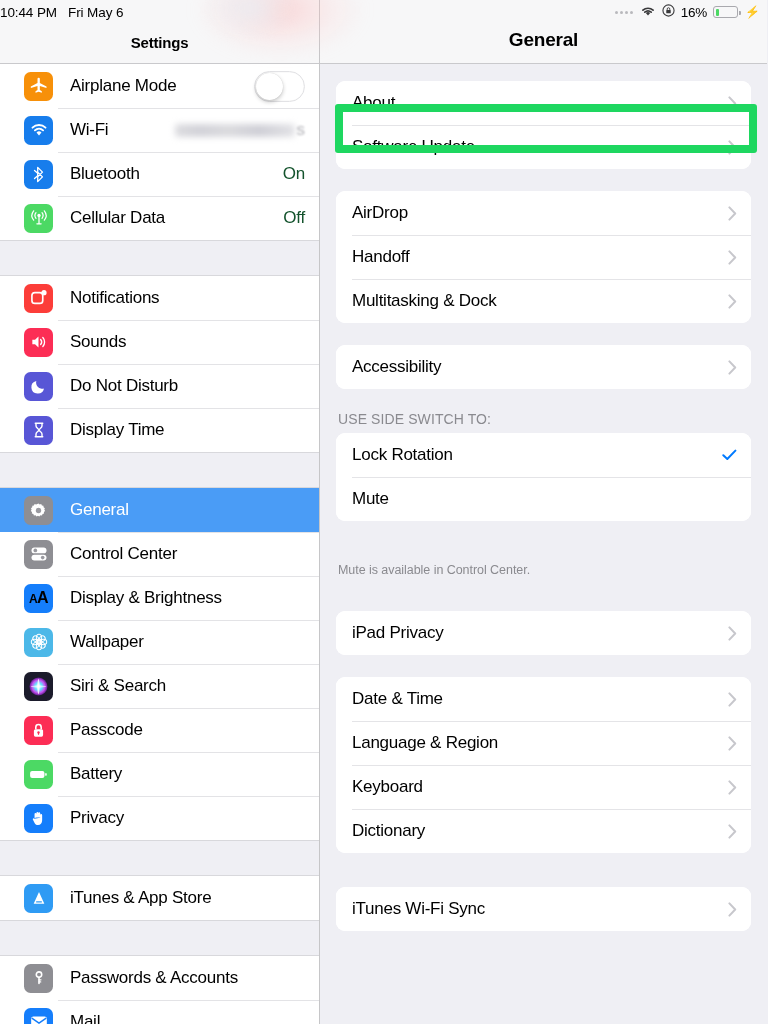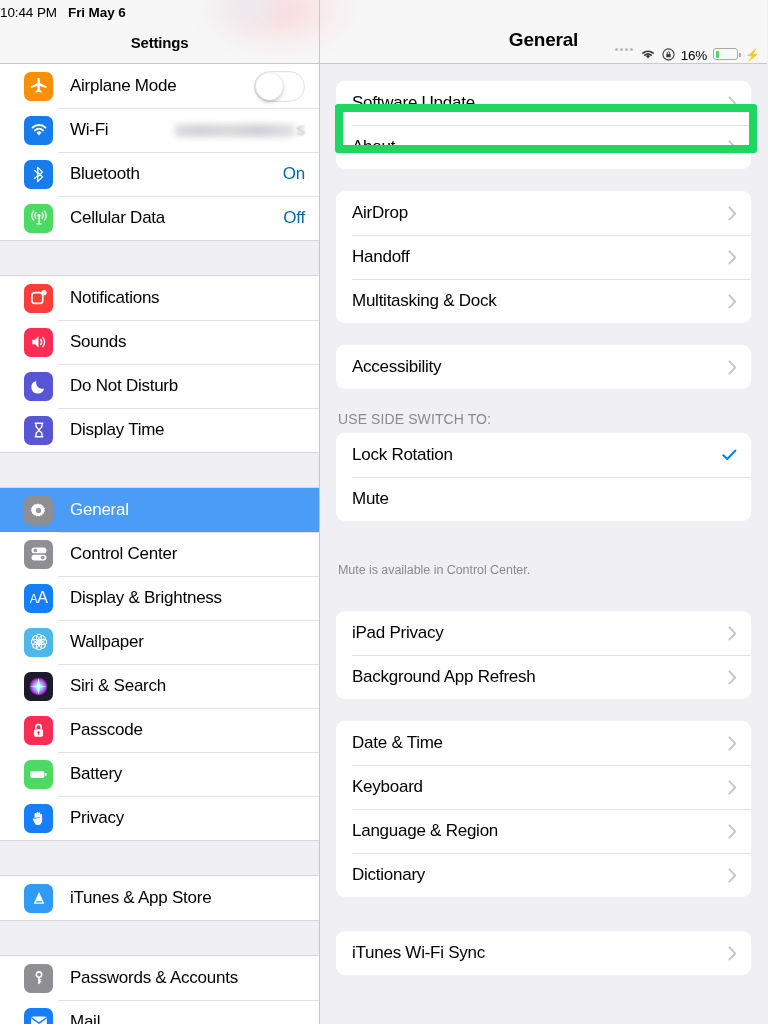--- a/index.html
+++ b/index.html
@@ -14,24 +14,24 @@
 
   
   .statusbar {
     position: absolute; top: 0; left: 0; width: 768px; height: 24px;
     display: flex; align-items: center;
     font-size: 13.5px; color: #000; z-index: 50;
     pointer-events: none;
   }
   .sb-left { display: flex; align-items: center; gap: 11px; }
   .sb-time { font-weight: 400; letter-spacing: -0.1px; }
-  .sb-date { font-weight: 700; letter-spacing: -0.1px; }
+  .sb-date { font-weight: 400; letter-spacing: -0.1px; }
   .sb-right {
     position: absolute; right: 8px; top: 0; height: 24px;
-    display: flex; align-items: flex-start; gap: 6px; margin-top: 48px;
+    display: flex; align-items: center; gap: 6px;
   }
   .sb-dots { display: flex; gap: 2px; align-items: flex-end; margin-right: 1px; }
   .sb-dots i { display: block; width: 3px; height: 3px; background: #b9b9bd; border-radius: 50%; }
   .sb-batt-pct { font-size: 13.5px; letter-spacing: -0.2px; }
   .batt {
     position: relative; width: 25px; height: 12px;
     border: 1px solid #a9a9ae; border-radius: 3px; padding: 1.5px;
   }
   .batt::after {
     content: ""; position: absolute; right: -3.5px; top: 3.5px;
@@ -83,21 +83,21 @@
     width: 29px; height: 29px; border-radius: 6.5px; flex: 0 0 auto;
     display: flex; align-items: center; justify-content: center;
     color: #fff; position: relative; overflow: hidden;
   }
   .ic svg { display: block; }
   .row-label {
     margin-left: 17px; font-size: 17px; color: #000; letter-spacing: -0.25px;
     white-space: nowrap;
   }
   .row-value {
-    margin-left: auto; font-size: 17px; color: #0369a1; letter-spacing: -0.2px;
+    margin-left: auto; font-size: 17px; color: #14532d; letter-spacing: -0.2px;
   }
   .blurwrap { margin-left: auto; position: relative; height: 22px; display: flex; align-items: center; }
   .blurwrap .blurbar {
     width: 120px; height: 13px; border-radius: 3px;
     background: linear-gradient(90deg,#dcdce0 0%, #d2d2d8 20%, #dadade 45%, #cfcfd6 70%, #e2e2e6 100%);
     filter: blur(3.2px);
   }
   .blurwrap .tail { font-size: 17px; color: #b6b6bb; margin-left: 2px; filter: blur(0.8px); }
 
   .toggle {
@@ -263,21 +263,21 @@
               <rect x="3" y="4.2" width="18" height="7" rx="3.5" fill="#fff"></rect>
               <circle cx="7.6" cy="7.7" r="2.2" fill="#9a9aa0"></circle>
               <rect x="3" y="12.8" width="18" height="7" rx="3.5" fill="#fff"></rect>
               <circle cx="16.4" cy="16.3" r="2.2" fill="#9a9aa0"></circle>
             </svg>
           </span>
           <span class="row-label">Control Center</span>
         </div>
         <div class="row">
           <span class="ic" style="background:#157efb">
-            <span style="font-size:12px;font-weight:normal;color:#ffffff;letter-spacing:-0.5px;line-height:1;">A<span style="font-size:16px;">A</span></span>
+            <span style="font-size:12px;font-weight:bold;color:#000000;letter-spacing:-0.5px;line-height:1;">A<span style="font-size:16px;">A</span></span>
           </span>
           <span class="row-label">Display &amp; Brightness</span>
         </div>
         <div class="row">
           <span class="ic" style="background:#4cb8e8">
             <svg width="22" height="22" viewBox="0 0 24 24">
               <g stroke="#fff" stroke-width="1.1" fill="none">
                 <circle cx="12" cy="12" r="3.2"></circle>
                 <ellipse cx="12" cy="7.2" rx="2.9" ry="3.6"></ellipse>
                 <ellipse cx="12" cy="16.8" rx="2.9" ry="3.6"></ellipse>
@@ -373,29 +373,29 @@
   </div>
 
   <div class="detail">
     <div class="dt-header">
       <span>General</span>
     </div>
     <div class="dt-body" id="detail-body">
         <div class="spacer xs"></div>
         <div class="grp">
           <div class="drow">
+            <span class="drow-label">About</span>
+            <span class="chev">
+              <svg width="9" height="15" viewBox="0 0 9 15">
+                <path d="M1.4 1.4 L7.2 7.5 L1.4 13.6" stroke="#c7c7cc" stroke-width="2" fill="none" stroke-linecap="round" stroke-linejoin="round"></path>
+              </svg>
+            </span>
+          </div>
+          <div class="drow">
             <span class="drow-label">Software Update</span>
-            <span class="chev">
-              <svg width="9" height="15" viewBox="0 0 9 15">
-                <path d="M1.4 1.4 L7.2 7.5 L1.4 13.6" stroke="#c7c7cc" stroke-width="2" fill="none" stroke-linecap="round" stroke-linejoin="round"></path>
-              </svg>
-            </span>
-          </div>
-          <div class="drow">
-            <span class="drow-label">About</span>
             <span class="chev">
               <svg width="9" height="15" viewBox="0 0 9 15">
                 <path d="M1.4 1.4 L7.2 7.5 L1.4 13.6" stroke="#c7c7cc" stroke-width="2" fill="none" stroke-linecap="round" stroke-linejoin="round"></path>
               </svg>
             </span>
           </div>
         </div>
         <div class="spacer sm"></div>
         <div class="grp">
           <div class="drow">
@@ -451,49 +451,41 @@
         <div class="spacer"></div>
         <div class="grp">
           <div class="drow">
             <span class="drow-label">iPad Privacy</span>
             <span class="chev">
               <svg width="9" height="15" viewBox="0 0 9 15">
                 <path d="M1.4 1.4 L7.2 7.5 L1.4 13.6" stroke="#c7c7cc" stroke-width="2" fill="none" stroke-linecap="round" stroke-linejoin="round"></path>
               </svg>
             </span>
           </div>
-          <div class="drow">
-            <span class="drow-label">Background App Refresh</span>
-            <span class="chev">
-              <svg width="9" height="15" viewBox="0 0 9 15">
-                <path d="M1.4 1.4 L7.2 7.5 L1.4 13.6" stroke="#c7c7cc" stroke-width="2" fill="none" stroke-linecap="round" stroke-linejoin="round"></path>
-              </svg>
-            </span>
-          </div>
         </div>
         <div class="spacer sm"></div>
         <div class="grp">
           <div class="drow">
             <span class="drow-label">Date &amp; Time</span>
             <span class="chev">
               <svg width="9" height="15" viewBox="0 0 9 15">
                 <path d="M1.4 1.4 L7.2 7.5 L1.4 13.6" stroke="#c7c7cc" stroke-width="2" fill="none" stroke-linecap="round" stroke-linejoin="round"></path>
               </svg>
             </span>
           </div>
           <div class="drow">
+            <span class="drow-label">Language &amp; Region</span>
+            <span class="chev">
+              <svg width="9" height="15" viewBox="0 0 9 15">
+                <path d="M1.4 1.4 L7.2 7.5 L1.4 13.6" stroke="#c7c7cc" stroke-width="2" fill="none" stroke-linecap="round" stroke-linejoin="round"></path>
+              </svg>
+            </span>
+          </div>
+          <div class="drow">
             <span class="drow-label">Keyboard</span>
-            <span class="chev">
-              <svg width="9" height="15" viewBox="0 0 9 15">
-                <path d="M1.4 1.4 L7.2 7.5 L1.4 13.6" stroke="#c7c7cc" stroke-width="2" fill="none" stroke-linecap="round" stroke-linejoin="round"></path>
-              </svg>
-            </span>
-          </div>
-          <div class="drow">
-            <span class="drow-label">Language &amp; Region</span>
             <span class="chev">
               <svg width="9" height="15" viewBox="0 0 9 15">
                 <path d="M1.4 1.4 L7.2 7.5 L1.4 13.6" stroke="#c7c7cc" stroke-width="2" fill="none" stroke-linecap="round" stroke-linejoin="round"></path>
               </svg>
             </span>
           </div>
           <div class="drow">
             <span class="drow-label">Dictionary</span>
             <span class="chev">
               <svg width="9" height="15" viewBox="0 0 9 15">

